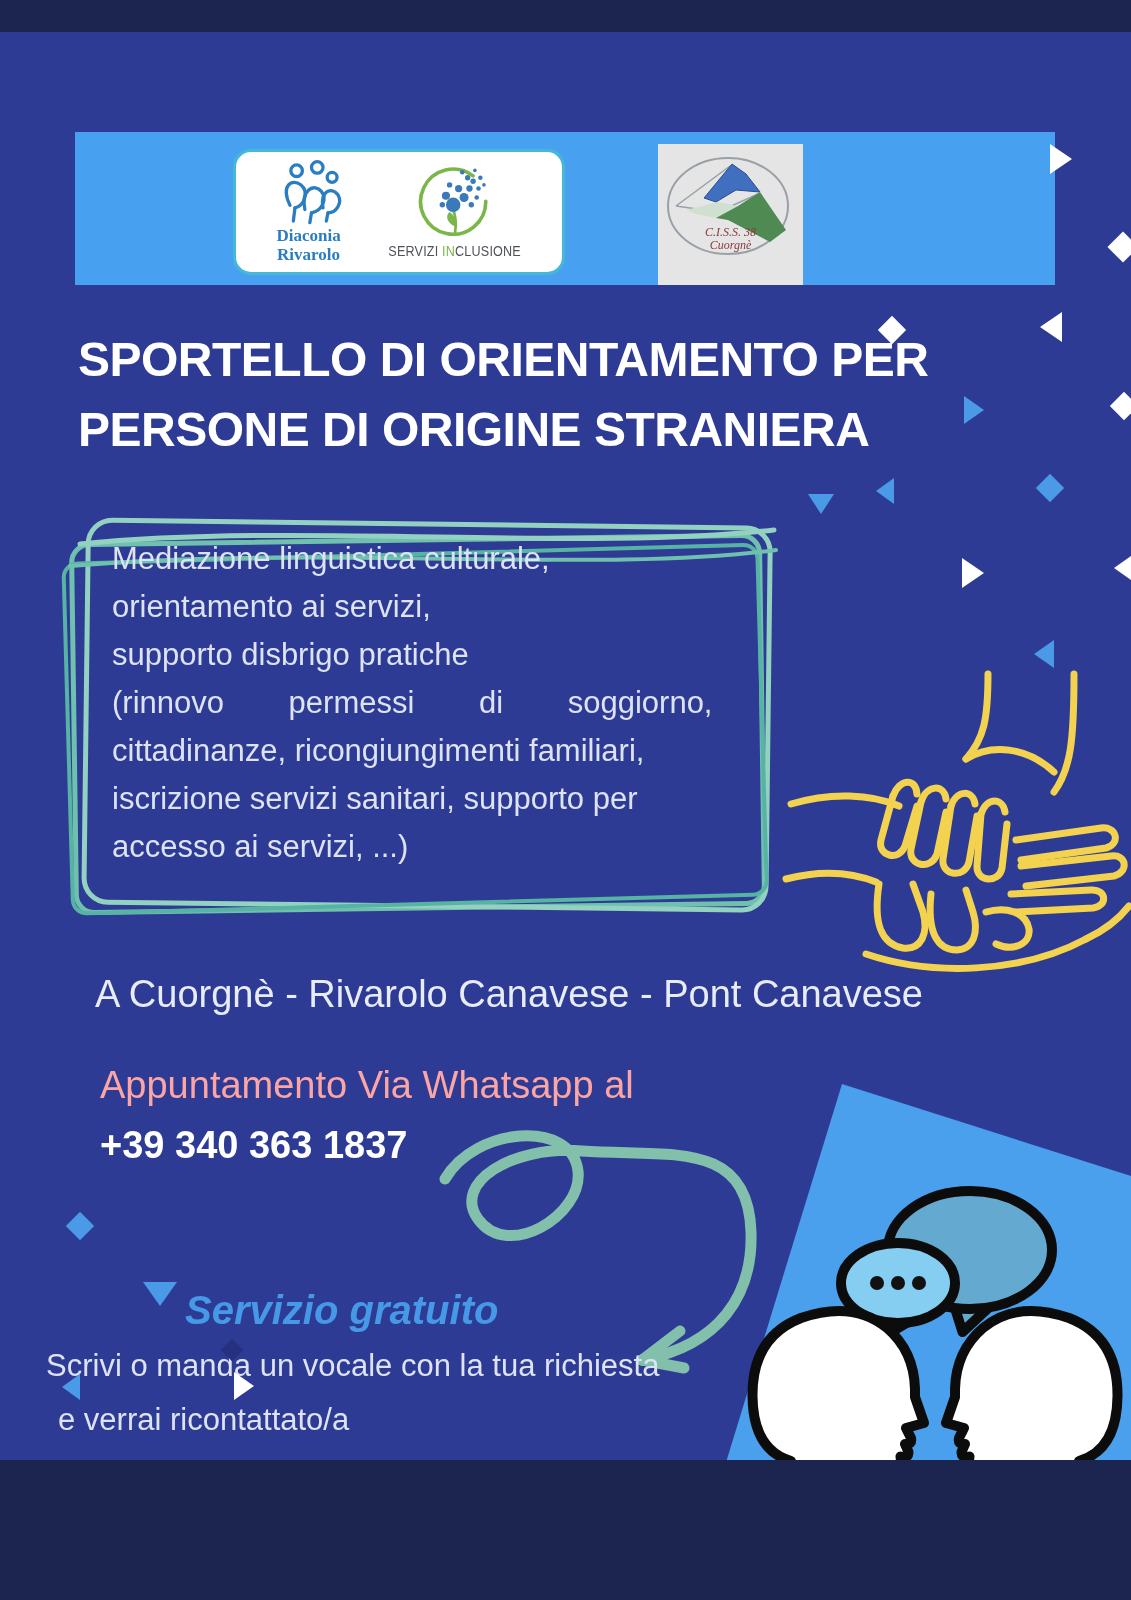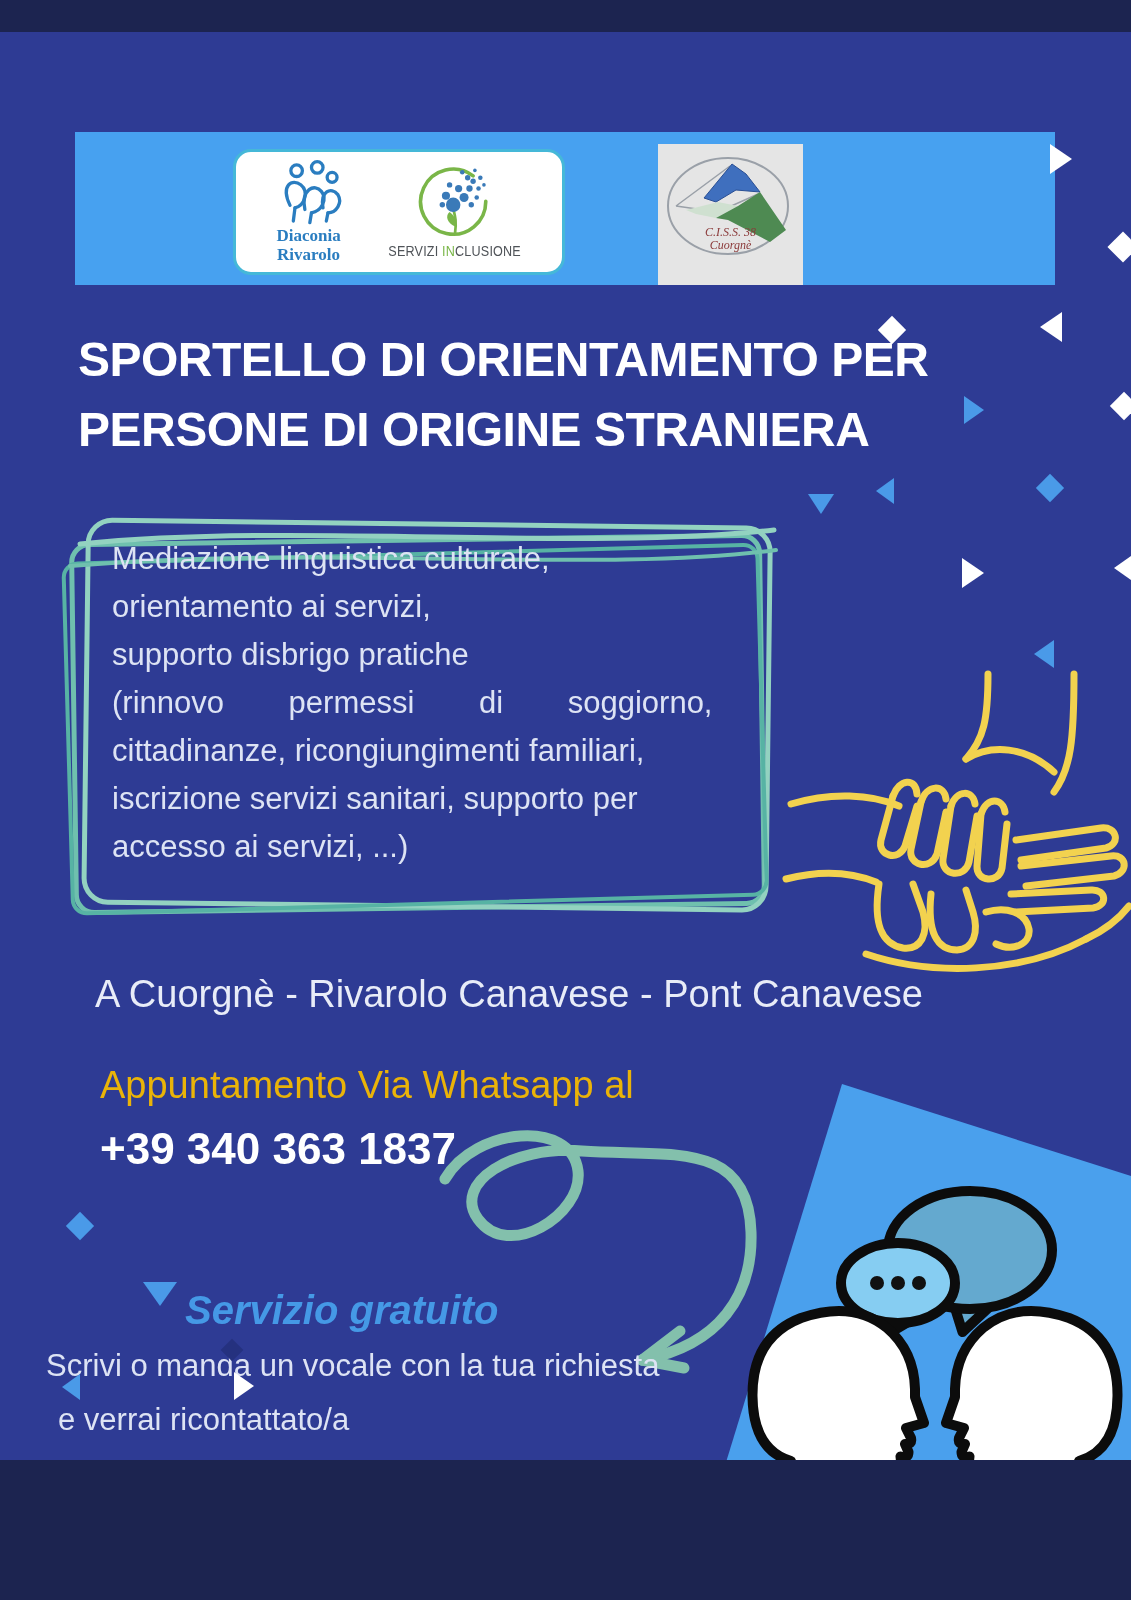--- a/index.html
+++ b/index.html
@@ -39,22 +39,22 @@
   .title1 { top:300px; } .title2 { top:370px; }
 
   
   .box-svg { left:60px; top:472px; width:720px; height:440px; }
   .box-text { left:112px; top:503px; width:648px; color:#dde3f4;
     font-size:31px; line-height:48px; }
   .box-line { white-space:nowrap; }
   .box-line.justified { word-spacing:56px; }
 
   .locations { left:95px; top:941px; color:#e8ecf8; font-size:38px; white-space:nowrap; }
-  .appt-label { left:100px; top:1032px; color:#eab308; font-size:38px; white-space:nowrap; }
-  .appt-phone { left:100px; top:1092px; color:#ffffff; font-size:44px; font-weight:bold; white-space:nowrap; }
+  .appt-label { left:100px; top:1032px; color:#fca5a5; font-size:38px; white-space:nowrap; }
+  .appt-phone { left:100px; top:1092px; color:#ffffff; font-size:38px; font-weight:bold; white-space:nowrap; }
   .free-service { left:185px; top:1256px; color:#4599e6; font-size:40px; font-weight:bold; white-space:nowrap;font-style:italic; }
   .note1 { left:46px; top:1316px; color:#dde3f4; font-size:31px; white-space:nowrap; }
   .note2 { left:58px; top:1370px; color:#dde3f4; font-size:31px; white-space:nowrap; }
 
   .hands-svg { left:781px; top:612px; width:350px; height:330px; }
   .arrow-svg { left:420px; top:1085px; width:640px; height:260px; }
   .heads-svg { left:730px; top:1140px; width:400px; height:345px; }
 
   
   .deco { position:absolute; }

